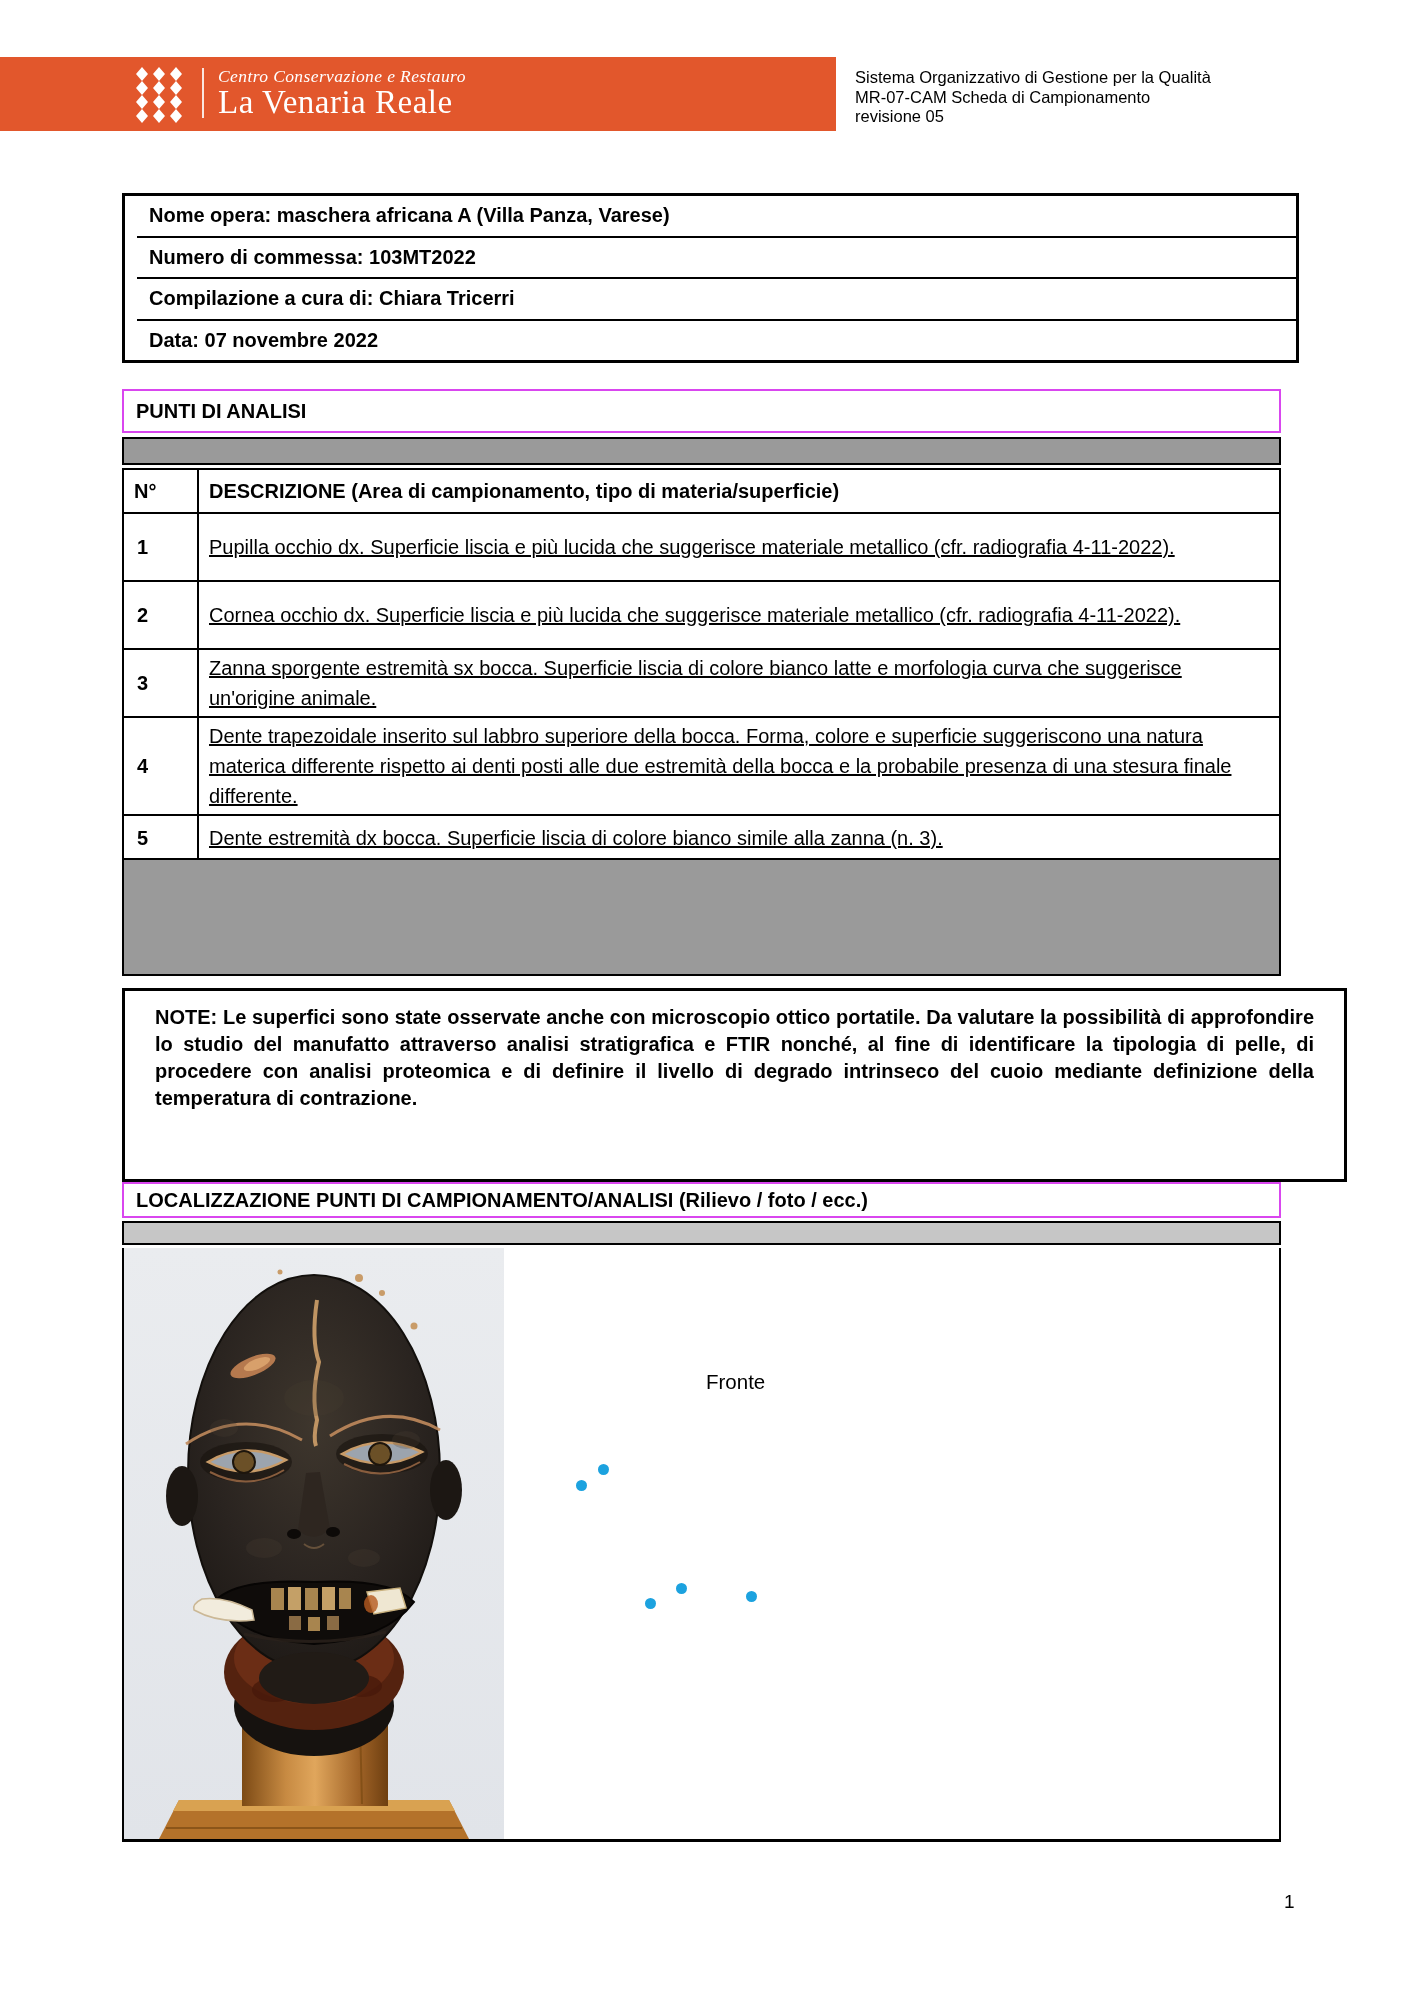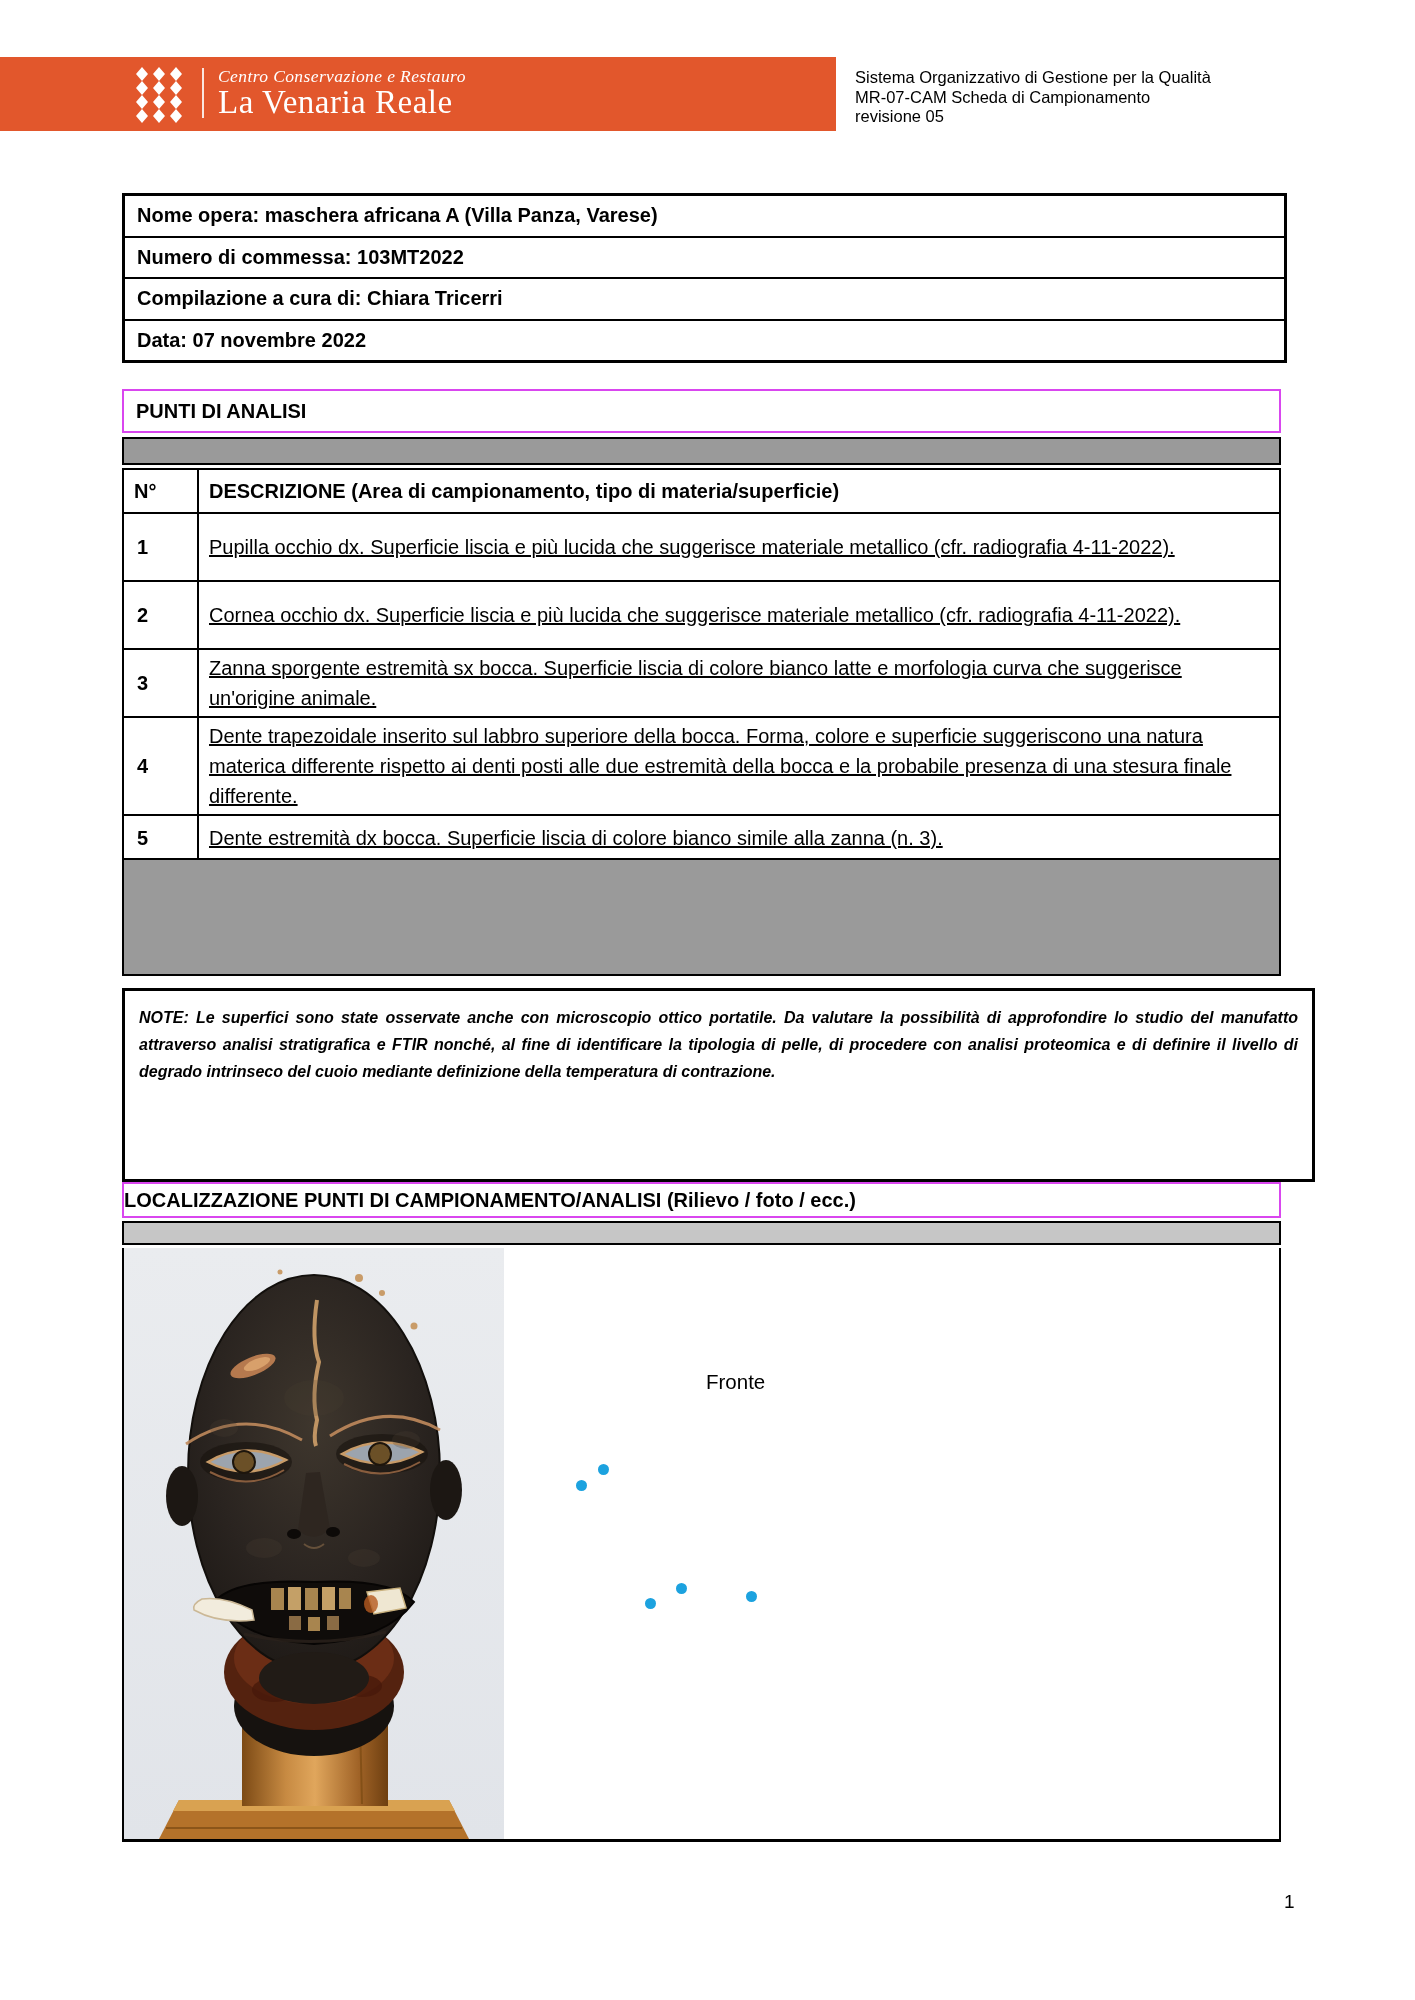--- a/index.html
+++ b/index.html
@@ -11,21 +11,21 @@
   
   .header-band{left:0;top:57px;width:836px;height:74px;background:#E2572C;}
   .logo-sep{left:202px;top:68px;width:2px;height:50px;background:rgba(255,255,255,.85);}
   .logo-line1{left:218px;top:66px;font-family:"Liberation Serif","DejaVu Serif",serif;
     font-style:italic;font-size:17.5px;color:#fff;letter-spacing:.4px;}
   .logo-line2{left:218px;top:84px;font-family:"Liberation Serif","DejaVu Serif",serif;
     font-size:33px;color:#fff;letter-spacing:.5px;}
   .header-right{left:855px;top:68px;width:540px;font-size:16.5px;line-height:19.5px;color:#000;}
   
   .bx{border:2px solid #d946ef;box-sizing:border-box;}
-  .content{left:122px;width:1159px;}
+  .content{left:122px;width:1159px;padding-left:12px;}
   
   .info-table{top:193px;height:164px;border:3px solid #000;display:flex;flex-direction:column;}
   .info-row{flex:1;display:flex;align-items:center;padding-left:12px;
     font-size:20px;font-weight:bold;border-top:2px solid #000;}
   .info-row:first-child{border-top:none;}
   
   .punti-box{top:389px;height:44px;font-size:20px;font-weight:bold;
     display:flex;align-items:center;padding-left:12px;border-width:2.5px;}
   .band{box-sizing:border-box;border:2px solid #000;}
   .band-1{top:437px;height:28px;}
@@ -33,22 +33,22 @@
   .band-3{top:1221px;height:24px;}
   
   table.antable{position:absolute;left:122px;top:468px;width:1159px;
     border-collapse:collapse;table-layout:fixed;}
   table.antable td,table.antable th{border:2px solid #000;font-size:20px;
     vertical-align:middle;box-sizing:border-box;}
   table.antable th{text-align:left;padding:0 10px;font-weight:bold;}
   td.num,th.num{width:75px;padding-left:13px;font-weight:bold;text-align:left;}
   td.desc{padding:3px 10px;line-height:30px;text-decoration:underline;}
   
-  .note-box{top:988px;height:162px;border:3px solid #000;padding:13px 14px;
-    font-size:16px;font-weight:bold;line-height:27px;text-align:justify;font-style:italic;}
+  .note-box{top:988px;height:162px;border:3px solid #000;padding:13px 30px;
+    font-size:20px;font-weight:bold;line-height:27px;text-align:justify;}
   
   .local-box{top:1182px;height:36px;font-size:20px;font-weight:bold;
     display:flex;align-items:center;border-width:2.5px;}
   .figure-box{top:1248px;height:594px;border-left:2px solid #000;border-right:2px solid #000;
     border-bottom:3px solid #000;box-sizing:border-box;}
   .mask-photo{position:absolute;left:0;top:0;width:380px;height:591px;}
   .fronte{position:absolute;left:582px;top:122px;font-size:20.5px;}
   .dot{position:absolute;width:11px;height:11px;border-radius:50%;}
   .page-num{left:1284px;top:1891px;font-size:19px;}
 </style>

